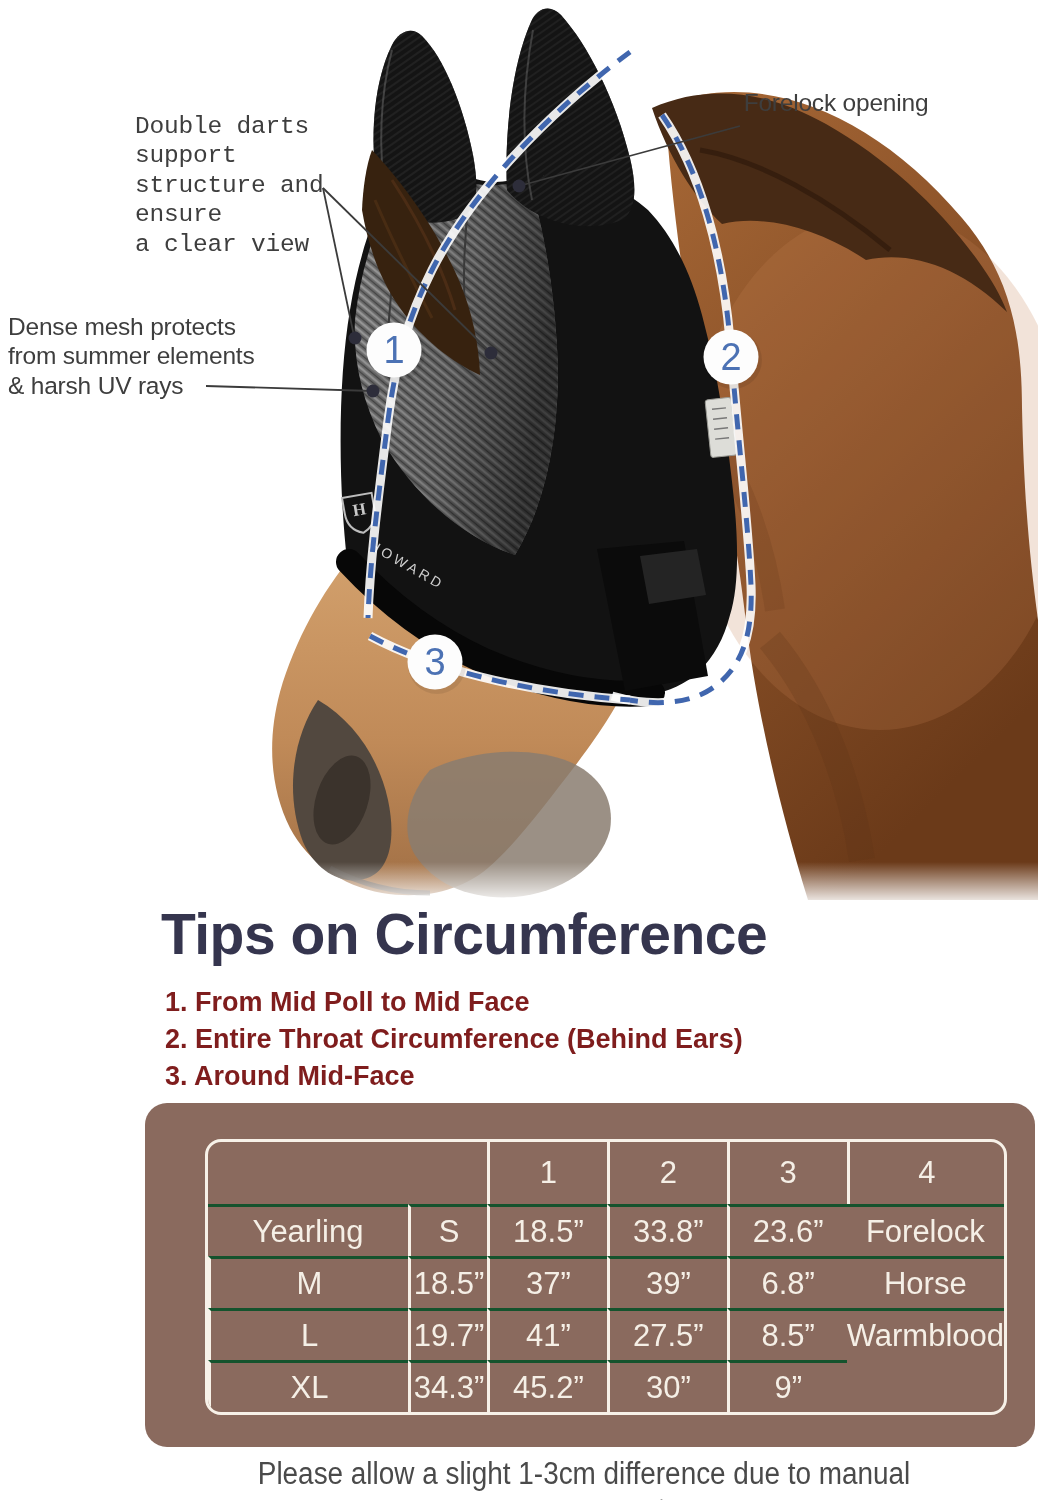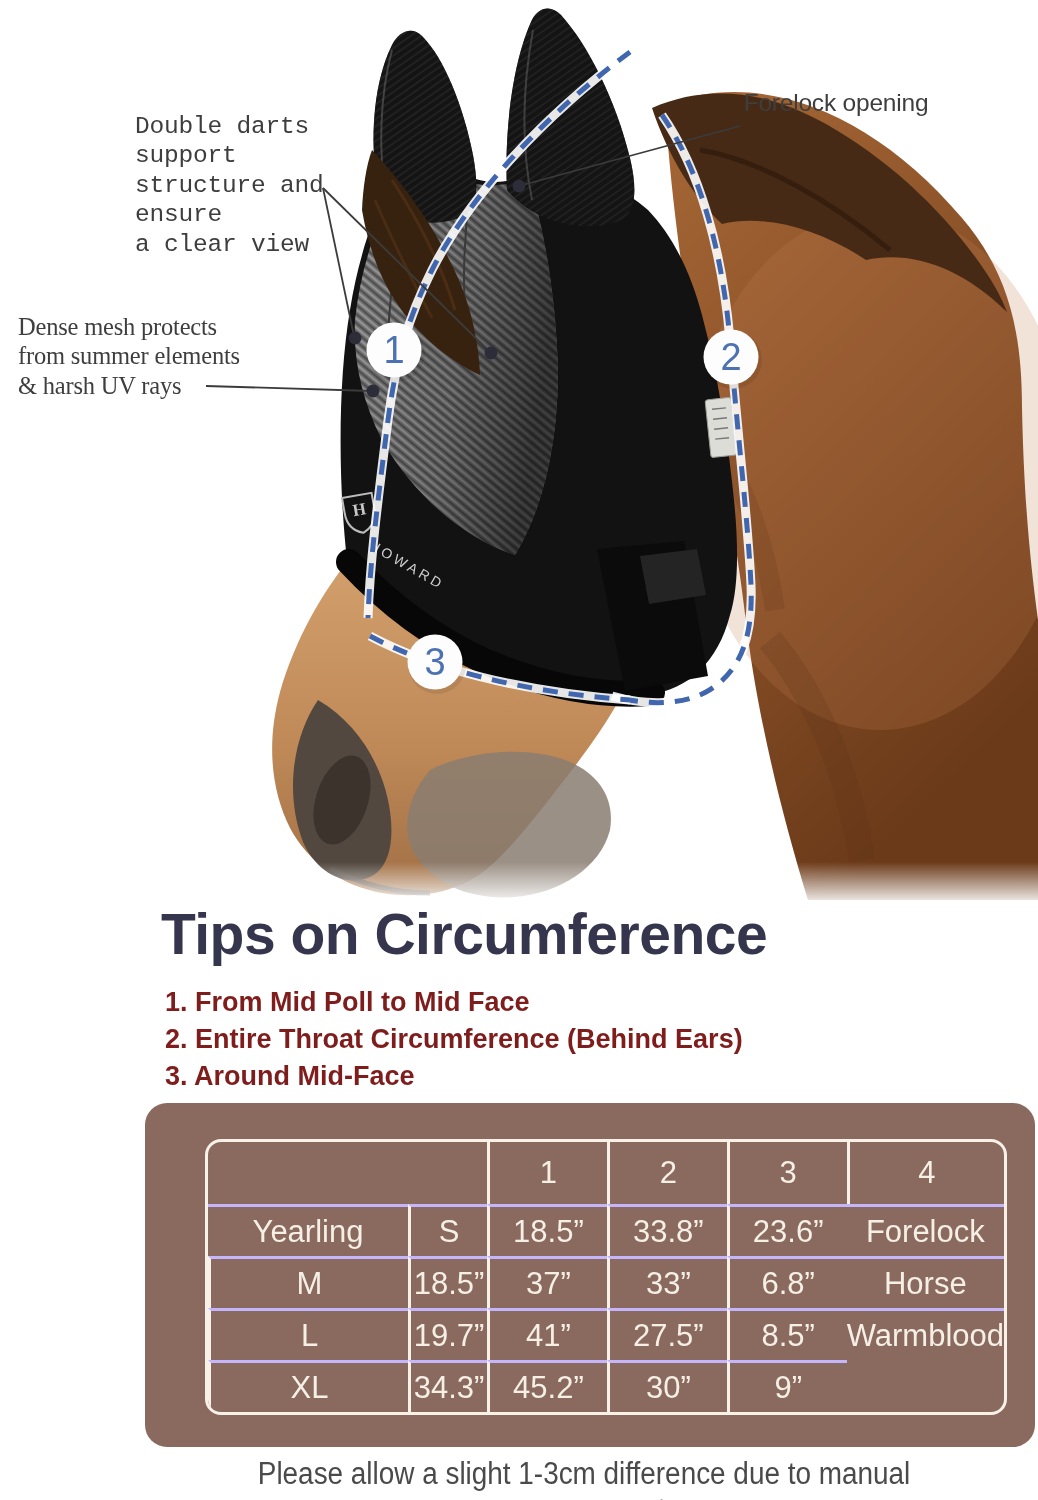--- a/index.html
+++ b/index.html
@@ -4,35 +4,35 @@
 <style>
   html,body{margin:0;padding:0;background:#ffffff;}
   .page{position:relative;width:1038px;height:1500px;background:#ffffff;overflow:hidden;
         font-family:"Liberation Sans",sans-serif;}
   .photo{position:absolute;left:0;top:0;width:1038px;height:902px;}
   .photo svg{display:block;}
   .callout{position:absolute;color:#3e3e3e;font-size:24.5px;line-height:1.2;
            white-space:pre-line;letter-spacing:-0.2px;}
   .callout.dd{left:135px;top:112px;width:270px;font-family:Liberation Mono, monospace;}
   .callout.fo{left:686px;top:88px;width:300px;text-align:center;}
-  .callout.dm{left:18px;top:312px;width:280px;font-family:Liberation Serif, serif;}
+  .callout.dm{left:8px;top:312px;width:280px;}
   .tips-title{position:absolute;left:161px;top:901px;font-size:57px;font-weight:700;
               color:#35354e;letter-spacing:-0.5px;}
   .tips-list{position:absolute;left:165px;top:984px;font-size:27px;font-weight:700;
              color:#7f1d1d;line-height:37px;}
   .tips-list div{margin:0;}
   .size-panel{position:absolute;left:145px;top:1103px;width:890px;height:344px;
               background:#8a6a5e;border-radius:22px;}
   .sgrid{position:absolute;left:60px;top:36px;width:802px;height:276px;display:grid;
          grid-template-columns:200px 79px 1fr 1fr 1fr 1fr;
          grid-template-rows:62px 1fr 1fr 1fr 1fr;
          border:3px solid #f7f1e8;border-radius:16px;overflow:hidden;box-sizing:border-box;}
   .cell{display:flex;align-items:center;justify-content:center;color:#f5efe6;
         font-size:31px;box-sizing:border-box;}
-  .cell.bt{border-top:3px solid #c4b5fd;}
+  .cell.bt{border-top:3px solid #14532d;}
   .cell.bl{border-left:3px solid #f7f1e8;}
   .cell.merged{grid-column:1/3;}
   .footnote{position:absolute;left:130px;top:1456px;width:908px;text-align:center;
             color:#4a4a4a;font-size:31px;}
   .footnote span{display:inline-block;transform:scaleX(0.9);transform-origin:center;}
 </style>
 </head>
 <body>
 
 <div class="page">
@@ -227,21 +227,21 @@
       <div class="cell bt">Yearling</div>
       <div class="cell bt bl">S</div>
       <div class="cell bt bl">18.5”</div>
       <div class="cell bt bl">33.8”</div>
       <div class="cell bt bl">23.6”</div>
 
       <div class="cell bt">Forelock</div>
       <div class="cell bt bl">M</div>
       <div class="cell bt bl">18.5”</div>
       <div class="cell bt bl">37”</div>
-      <div class="cell bt bl">33”</div>
+      <div class="cell bt bl">39”</div>
       <div class="cell bt bl">6.8”</div>
 
       <div class="cell bt">Horse</div>
       <div class="cell bt bl">L</div>
       <div class="cell bt bl">19.7”</div>
       <div class="cell bt bl">41”</div>
       <div class="cell bt bl">27.5”</div>
       <div class="cell bt bl">8.5”</div>
 
       <div class="cell bt">Warmblood</div>

